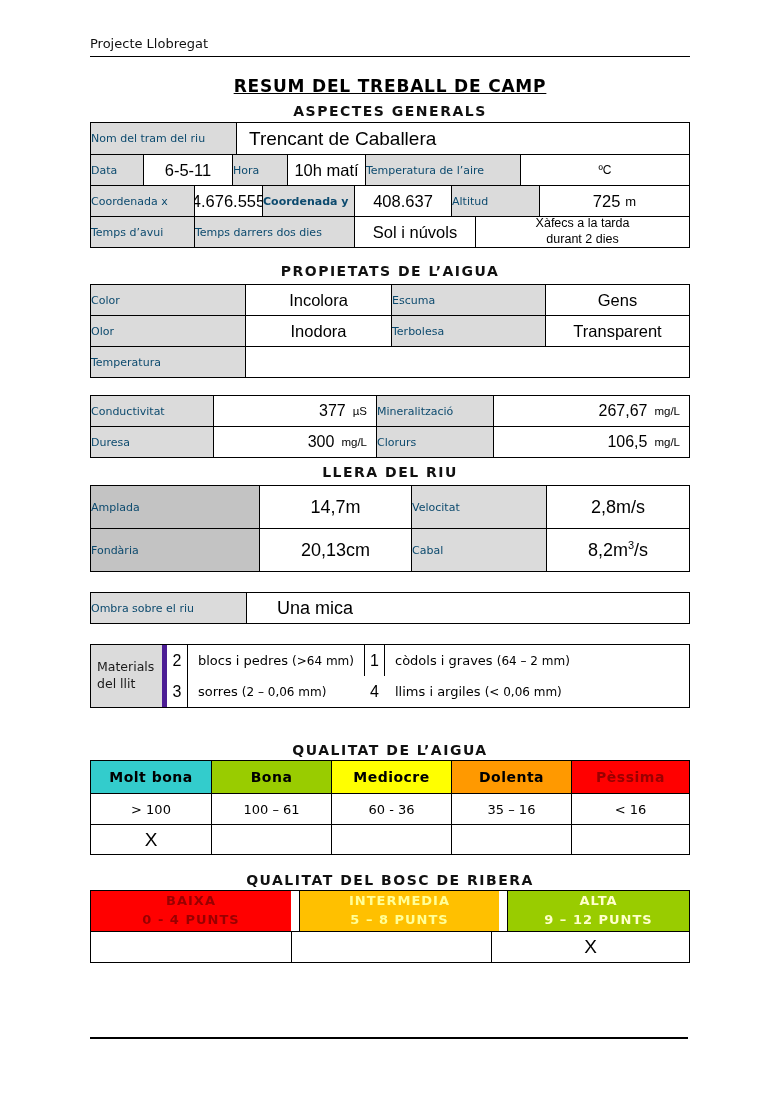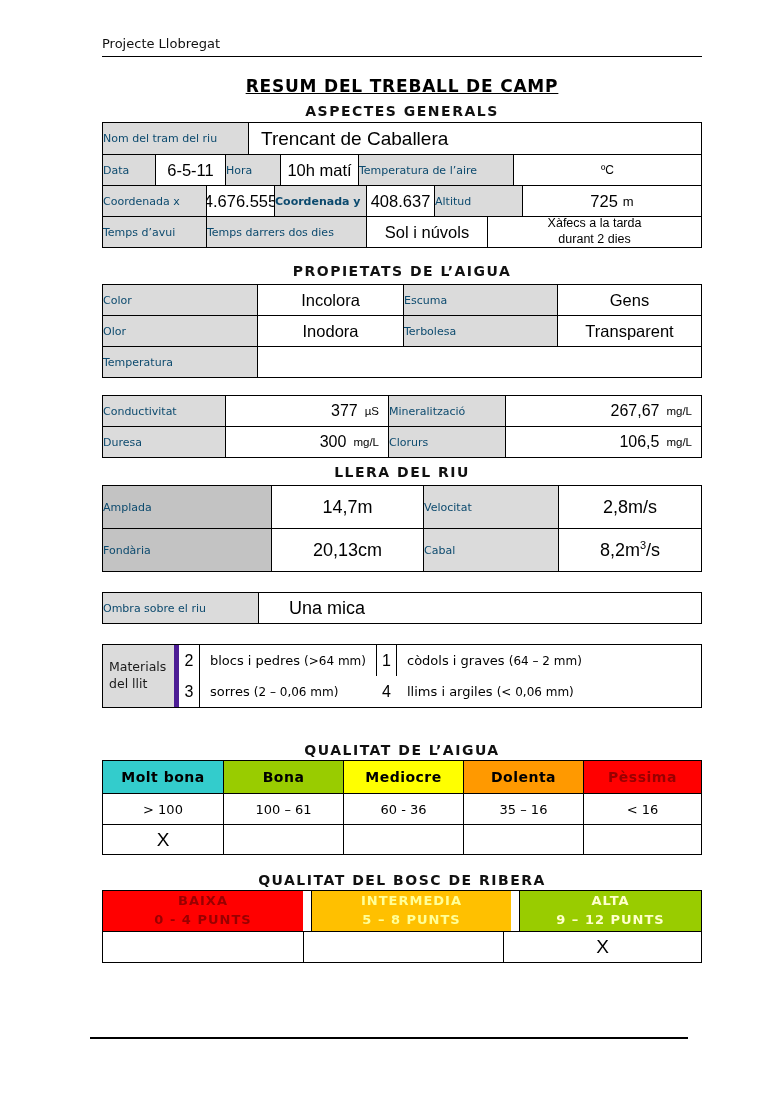--- a/index.html
+++ b/index.html
@@ -1,21 +1,21 @@
 <!DOCTYPE html>
 <html><head>
 <meta charset="utf-8">
 <style>
   html,body{margin:0;padding:0;}
   body{
     width:778px;height:1100px;background:#ffffff;position:relative;
     font-family:"Liberation Sans", sans-serif;color:#000;
     -webkit-font-smoothing:antialiased;
   }
-  .content{position:absolute;left:102px;top:0;width:600px;}
+  .content{position:absolute;left:90px;top:0;width:600px;}
   .project-line{
     margin-top:36px;padding-bottom:5px;border-bottom:1px solid #000;
     font-family:"DejaVu Sans", sans-serif;font-size:13px;color:#111;
   }
   .main-title{
     margin-top:19px;text-align:center;font-weight:bold;font-size:17px;
     text-decoration:underline;letter-spacing:0.8px;
     font-family:"DejaVu Sans", sans-serif;
   }
   .section-heading{
@@ -43,22 +43,22 @@
   .big{font-size:18px;}
   .xbig{font-size:19px;}
   .med{font-size:16.5px;}
   .left{justify-content:flex-start;padding-left:12px;}
 
   .h30{height:30px;}
   .h31{height:31px;}
   .h42{height:42px;}
 
   .w52{width:52px;flex:none;} .w55{width:55px;flex:none;} .w70{width:88px;flex:none;}
-  .w78{width:78px;flex:none;} .w89{width:70px;flex:none;} .w90{width:68px;flex:none;}
-  .w91{width:68px;flex:none;} .w100{width:92px;flex:none;font-weight:bold;} .w103{width:103px;flex:none;}
+  .w78{width:78px;flex:none;} .w89{width:89px;flex:none;} .w90{width:68px;flex:none;}
+  .w91{width:97px;flex:none;} .w100{width:92px;flex:none;font-weight:bold;} .w103{width:103px;flex:none;}
   .w117{width:117px;flex:none;} .w121{width:121px;flex:none;} .w122{width:122px;flex:none;}
   .w135{width:135px;flex:none;} .w145{width:145px;flex:none;} .w146{width:146px;flex:none;}
   .w152{width:152px;flex:none;} .w154{width:154px;flex:none;} .w155{width:155px;flex:none;}
   .w160{width:160px;flex:none;} .w163{width:163px;flex:none;} .w168{width:168px;flex:none;}
   .flex1{flex:1;}
 
   .unit{font-size:12px;}
   .unit-m{font-size:13px;margin-left:5px;}
   .small-wrap{font-size:12.5px;line-height:1.25;text-align:center;max-width:132px;}
 

